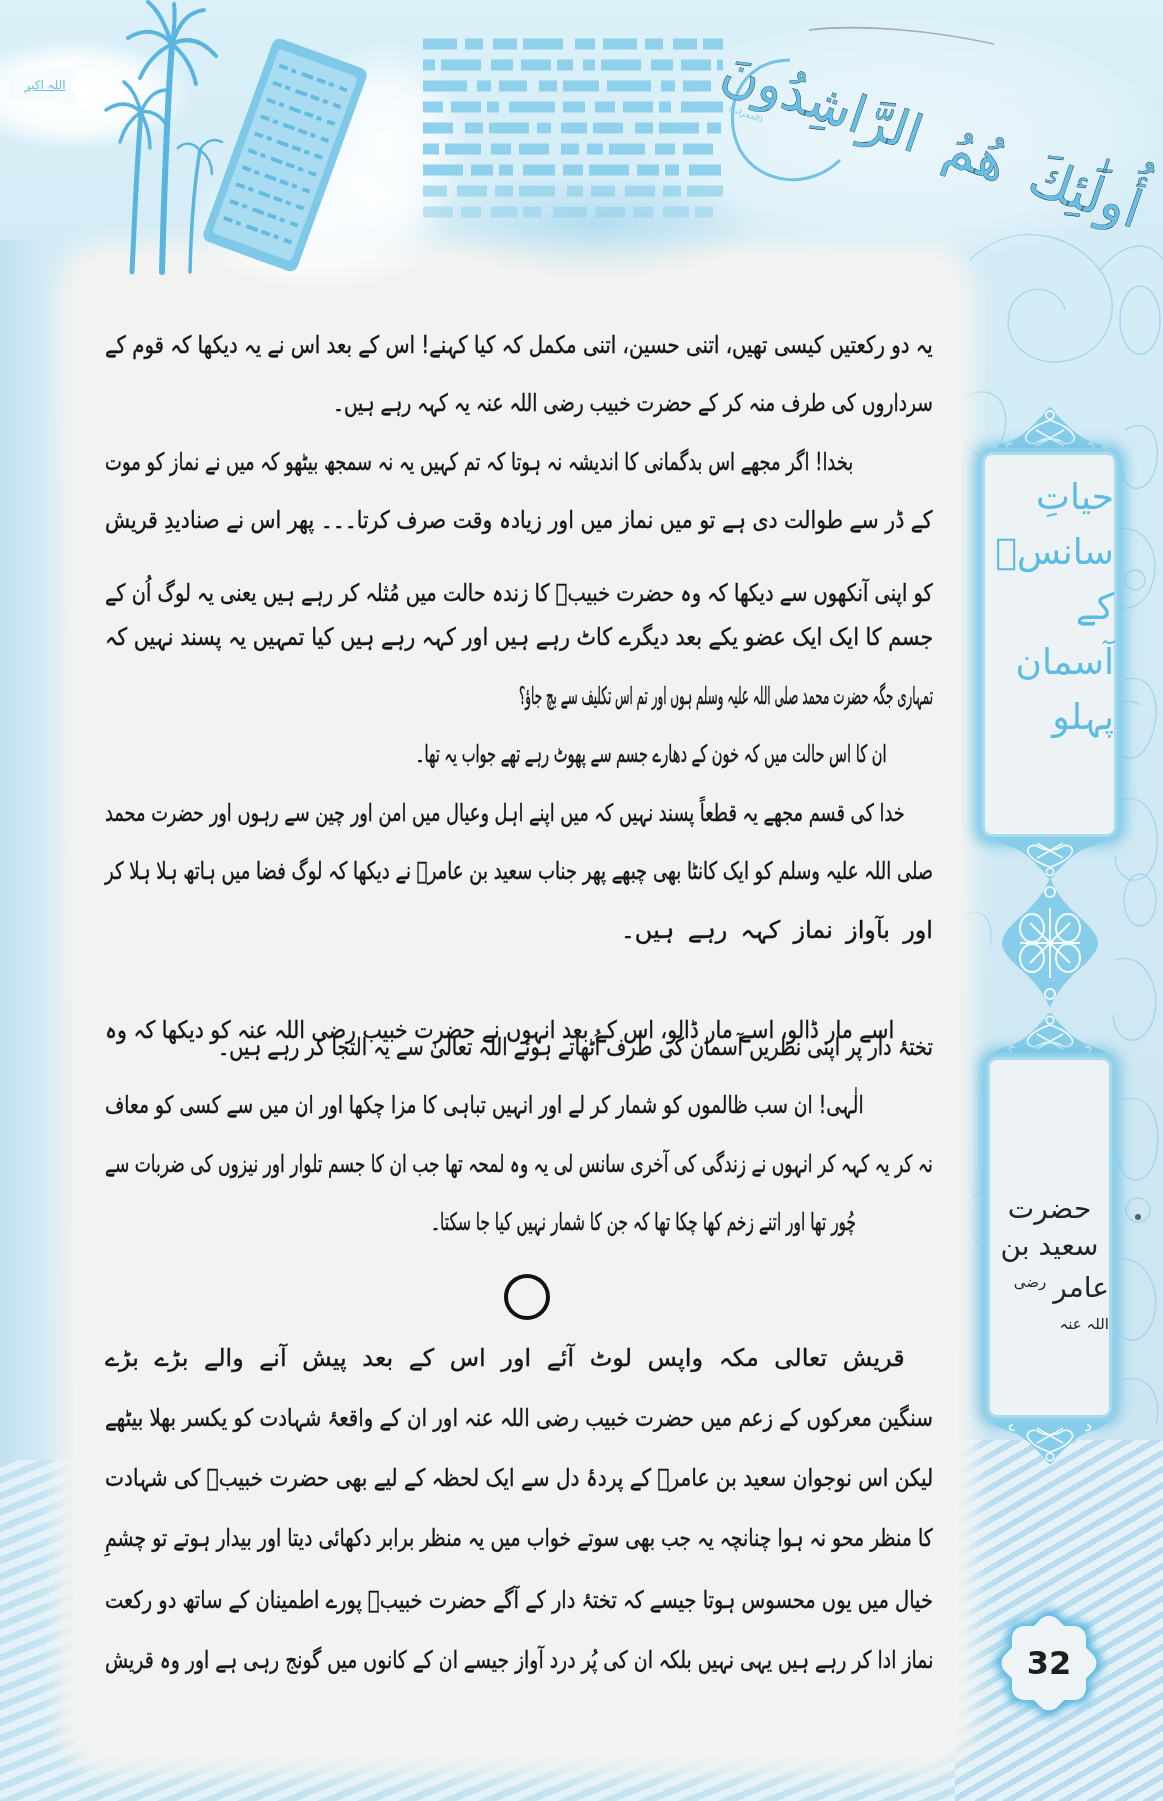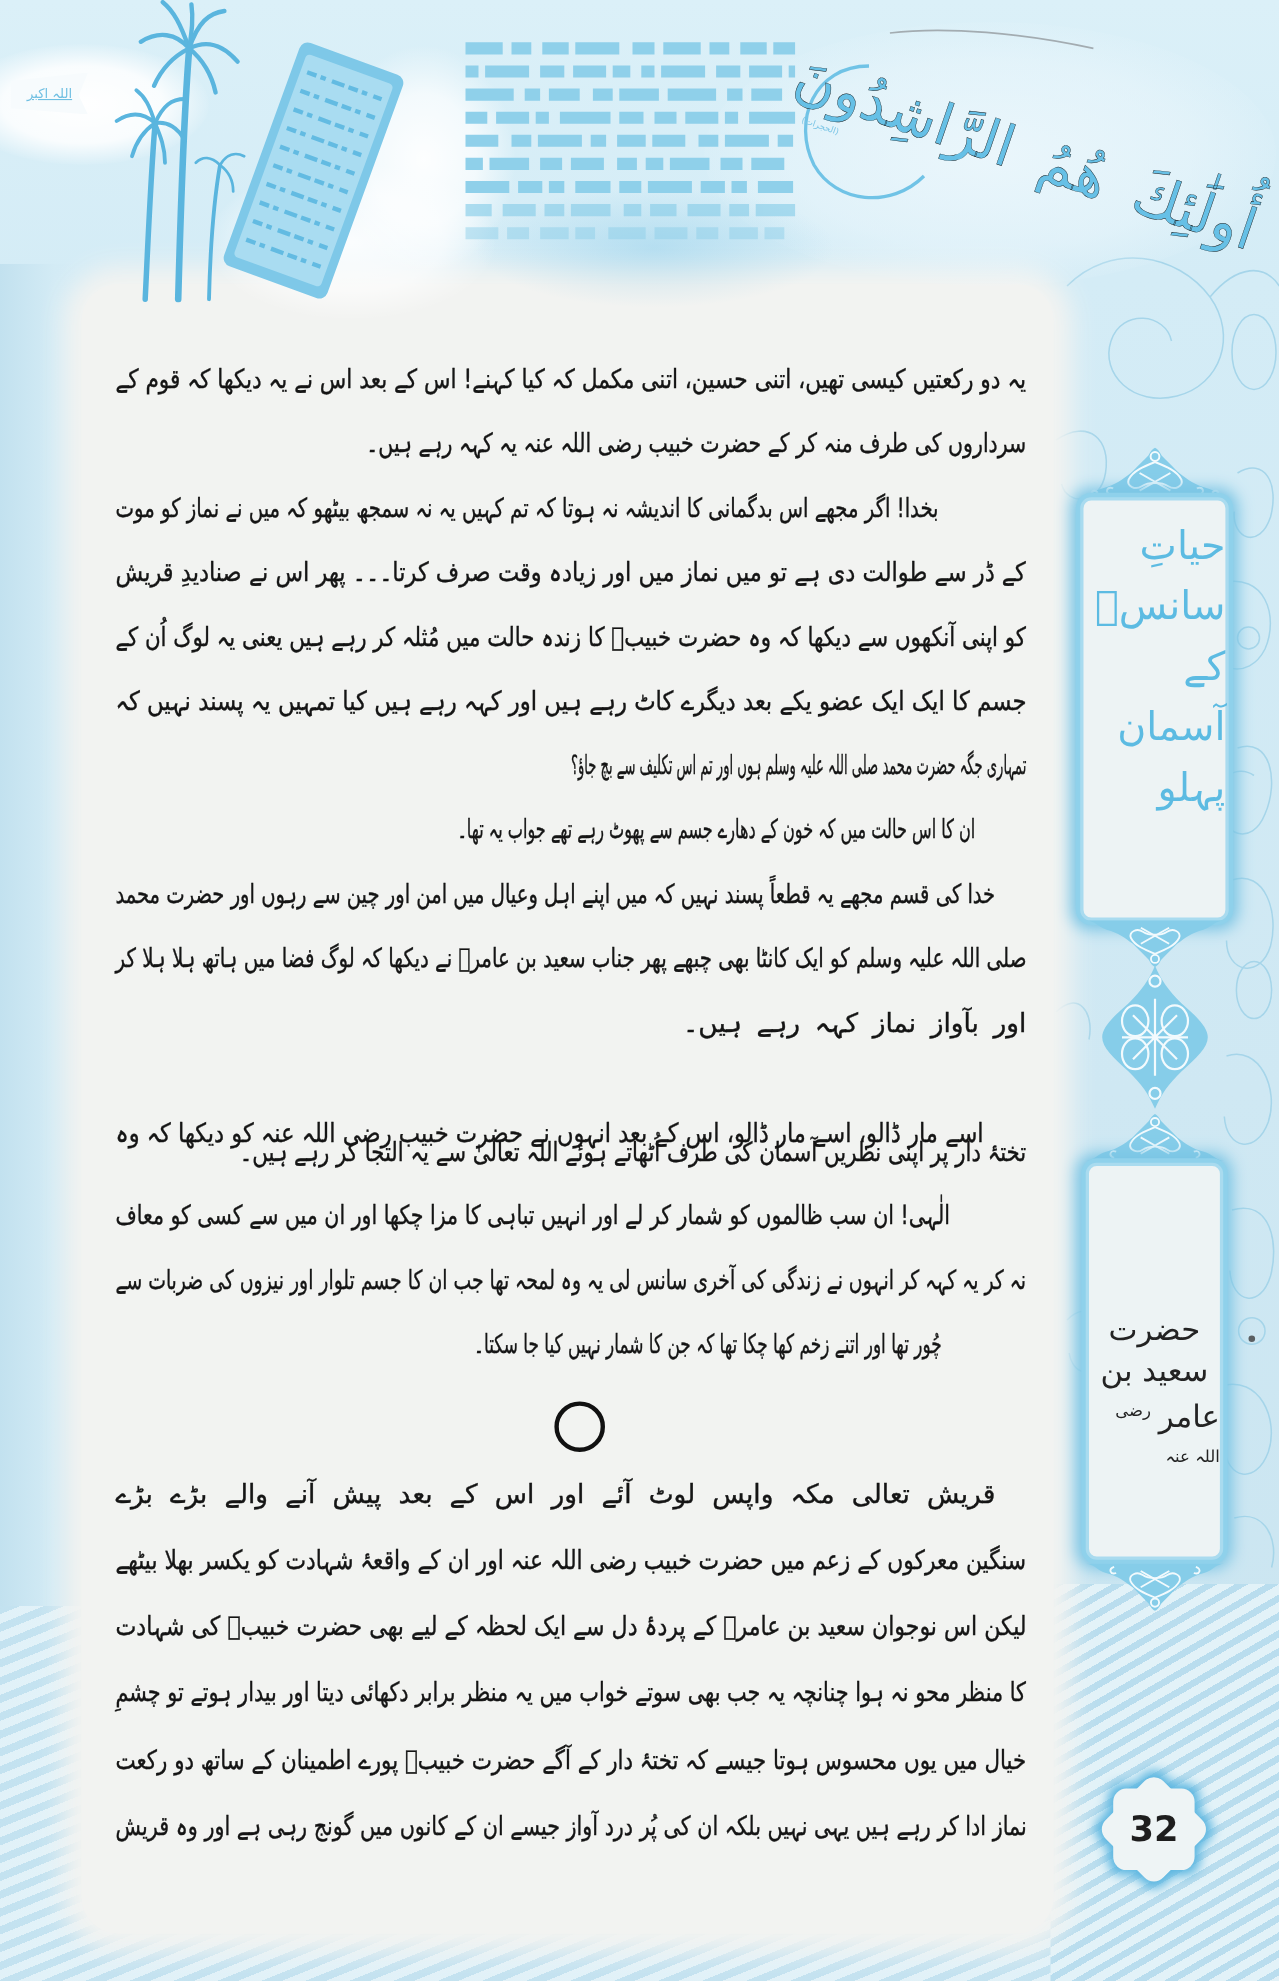--- a/index.html
+++ b/index.html
@@ -192,21 +192,21 @@
   </div>
   <div class="verse-ref">(الحجرات)</div>
 </div>
 
 <div>
   <div>
     <div class="ln fit" style="top:323px;left:105px;width:828px"><span class="tx" style="word-spacing: 0px; transform: scaleX(0.822244);">یہ دو رکعتیں کیسی تھیں، اتنی حسین، اتنی مکمل کہ کیا کہنے! اس کے بعد اس نے یہ دیکھا کہ قوم کے</span></div>
     <div class="ln fit" style="top:381px;left:333px;width:600px"><span class="tx" style="word-spacing: 0px; transform: scaleX(0.776197);">سرداروں کی طرف منہ کر کے حضرت خبیب رضی اللہ عنہ یہ کہہ رہے ہیں۔</span></div>
     <div class="ln fit" style="top:440px;left:105px;width:748px"><span class="tx" style="word-spacing: 0px; transform: scaleX(0.74502);">بخدا! اگر مجھے اس بدگمانی کا اندیشہ نہ ہوتا کہ تم کہیں یہ نہ سمجھ بیٹھو کہ میں نے نماز کو موت</span></div>
     <div class="ln fit" style="top:498px;left:105px;width:828px"><span class="tx" style="word-spacing: 0px; transform: scaleX(0.853608);">کے ڈر سے طوالت دی ہے تو میں نماز میں اور زیادہ وقت صرف کرتا۔۔۔ پھر اس نے صنادیدِ قریش</span></div>
-    <div class="ln fit" style="top:557px;left:105px;width:828px"><span class="tx" style="word-spacing: 0px; transform: scaleX(0.808594);">کو اپنی آنکھوں سے دیکھا کہ وہ حضرت خبیبؓ کا زندہ حالت میں مُثلہ کر رہے ہیں یعنی یہ لوگ اُن کے</span></div>
+    <div class="ln fit" style="top:571px;left:105px;width:828px"><span class="tx" style="word-spacing: 0px; transform: scaleX(0.808594);">کو اپنی آنکھوں سے دیکھا کہ وہ حضرت خبیبؓ کا زندہ حالت میں مُثلہ کر رہے ہیں یعنی یہ لوگ اُن کے</span></div>
     <div class="ln fit" style="top:615px;left:105px;width:828px"><span class="tx" style="word-spacing: 0px; transform: scaleX(0.863399);">جسم کا ایک ایک عضو یکے بعد دیگرے کاٹ رہے ہیں اور کہہ رہے ہیں کیا تمہیں یہ پسند نہیں کہ</span></div>
     <div class="ln fit" style="top:674px;left:519px;width:414px"><span class="tx" style="word-spacing: 0px; transform: scaleX(0.496403);">تمہاری جگہ حضرت محمد صلی اللہ علیہ وسلم ہوں اور تم اس تکلیف سے بچ جاؤ؟</span></div>
     <div class="ln fit" style="top:732px;left:416px;width:471px"><span class="tx" style="word-spacing: 0px; transform: scaleX(0.610104);">ان کا اس حالت میں کہ خون کے دھارے جسم سے پھوٹ رہے تھے جواب یہ تھا۔</span></div>
     <div class="ln fit" style="top:791px;left:105px;width:800px"><span class="tx" style="word-spacing: 0px; transform: scaleX(0.740056);">خدا کی قسم مجھے یہ قطعاً پسند نہیں کہ میں اپنے اہل وعیال میں امن اور چین سے رہوں اور حضرت محمد</span></div>
     <div class="ln fit" style="top:849px;left:105px;width:828px"><span class="tx" style="word-spacing: 0px; transform: scaleX(0.75068);">صلی اللہ علیہ وسلم کو ایک کانٹا بھی چبھے پھر جناب سعید بن عامرؓ نے دیکھا کہ لوگ فضا میں ہاتھ ہلا ہلا کر</span></div>
     <div class="ln fit" style="top:908px;left:626px;width:307px"><span class="tx" style="word-spacing: 5.6px;">اور بآواز نماز کہہ رہے ہیں۔</span></div>
     <div class="ln fit" style="top:1008px;left:105px;width:789px"><span class="tx" style="word-spacing: 0px; transform: scaleX(0.855748);">اسے مار ڈالو، اسے مار ڈالو، اس کے بعد انہوں نے حضرت خبیب رضی اللہ عنہ کو دیکھا کہ وہ</span></div>
     <div class="ln fit" style="top:1025px;left:218px;width:715px"><span class="tx" style="word-spacing: 0px; transform: scaleX(0.806088);">تختۂ دار پر اپنی نظریں آسمان کی طرف اُٹھاتے ہوئے اللہ تعالیٰ سے یہ التجا کر رہے ہیں۔</span></div>
     <div class="ln fit" style="top:1083px;left:105px;width:759px"><span class="tx" style="word-spacing: 0px; transform: scaleX(0.778462);">الٰہی! ان سب ظالموں کو شمار کر لے اور انہیں تباہی کا مزا چکھا اور ان میں سے کسی کو معاف</span></div>
     <div class="ln fit" style="top:1142px;left:105px;width:828px"><span class="tx" style="word-spacing: 0px; transform: scaleX(0.712565);">نہ کر یہ کہہ کر انہوں نے زندگی کی آخری سانس لی یہ وہ لمحہ تھا جب ان کا جسم تلوار اور نیزوں کی ضربات سے</span></div>

